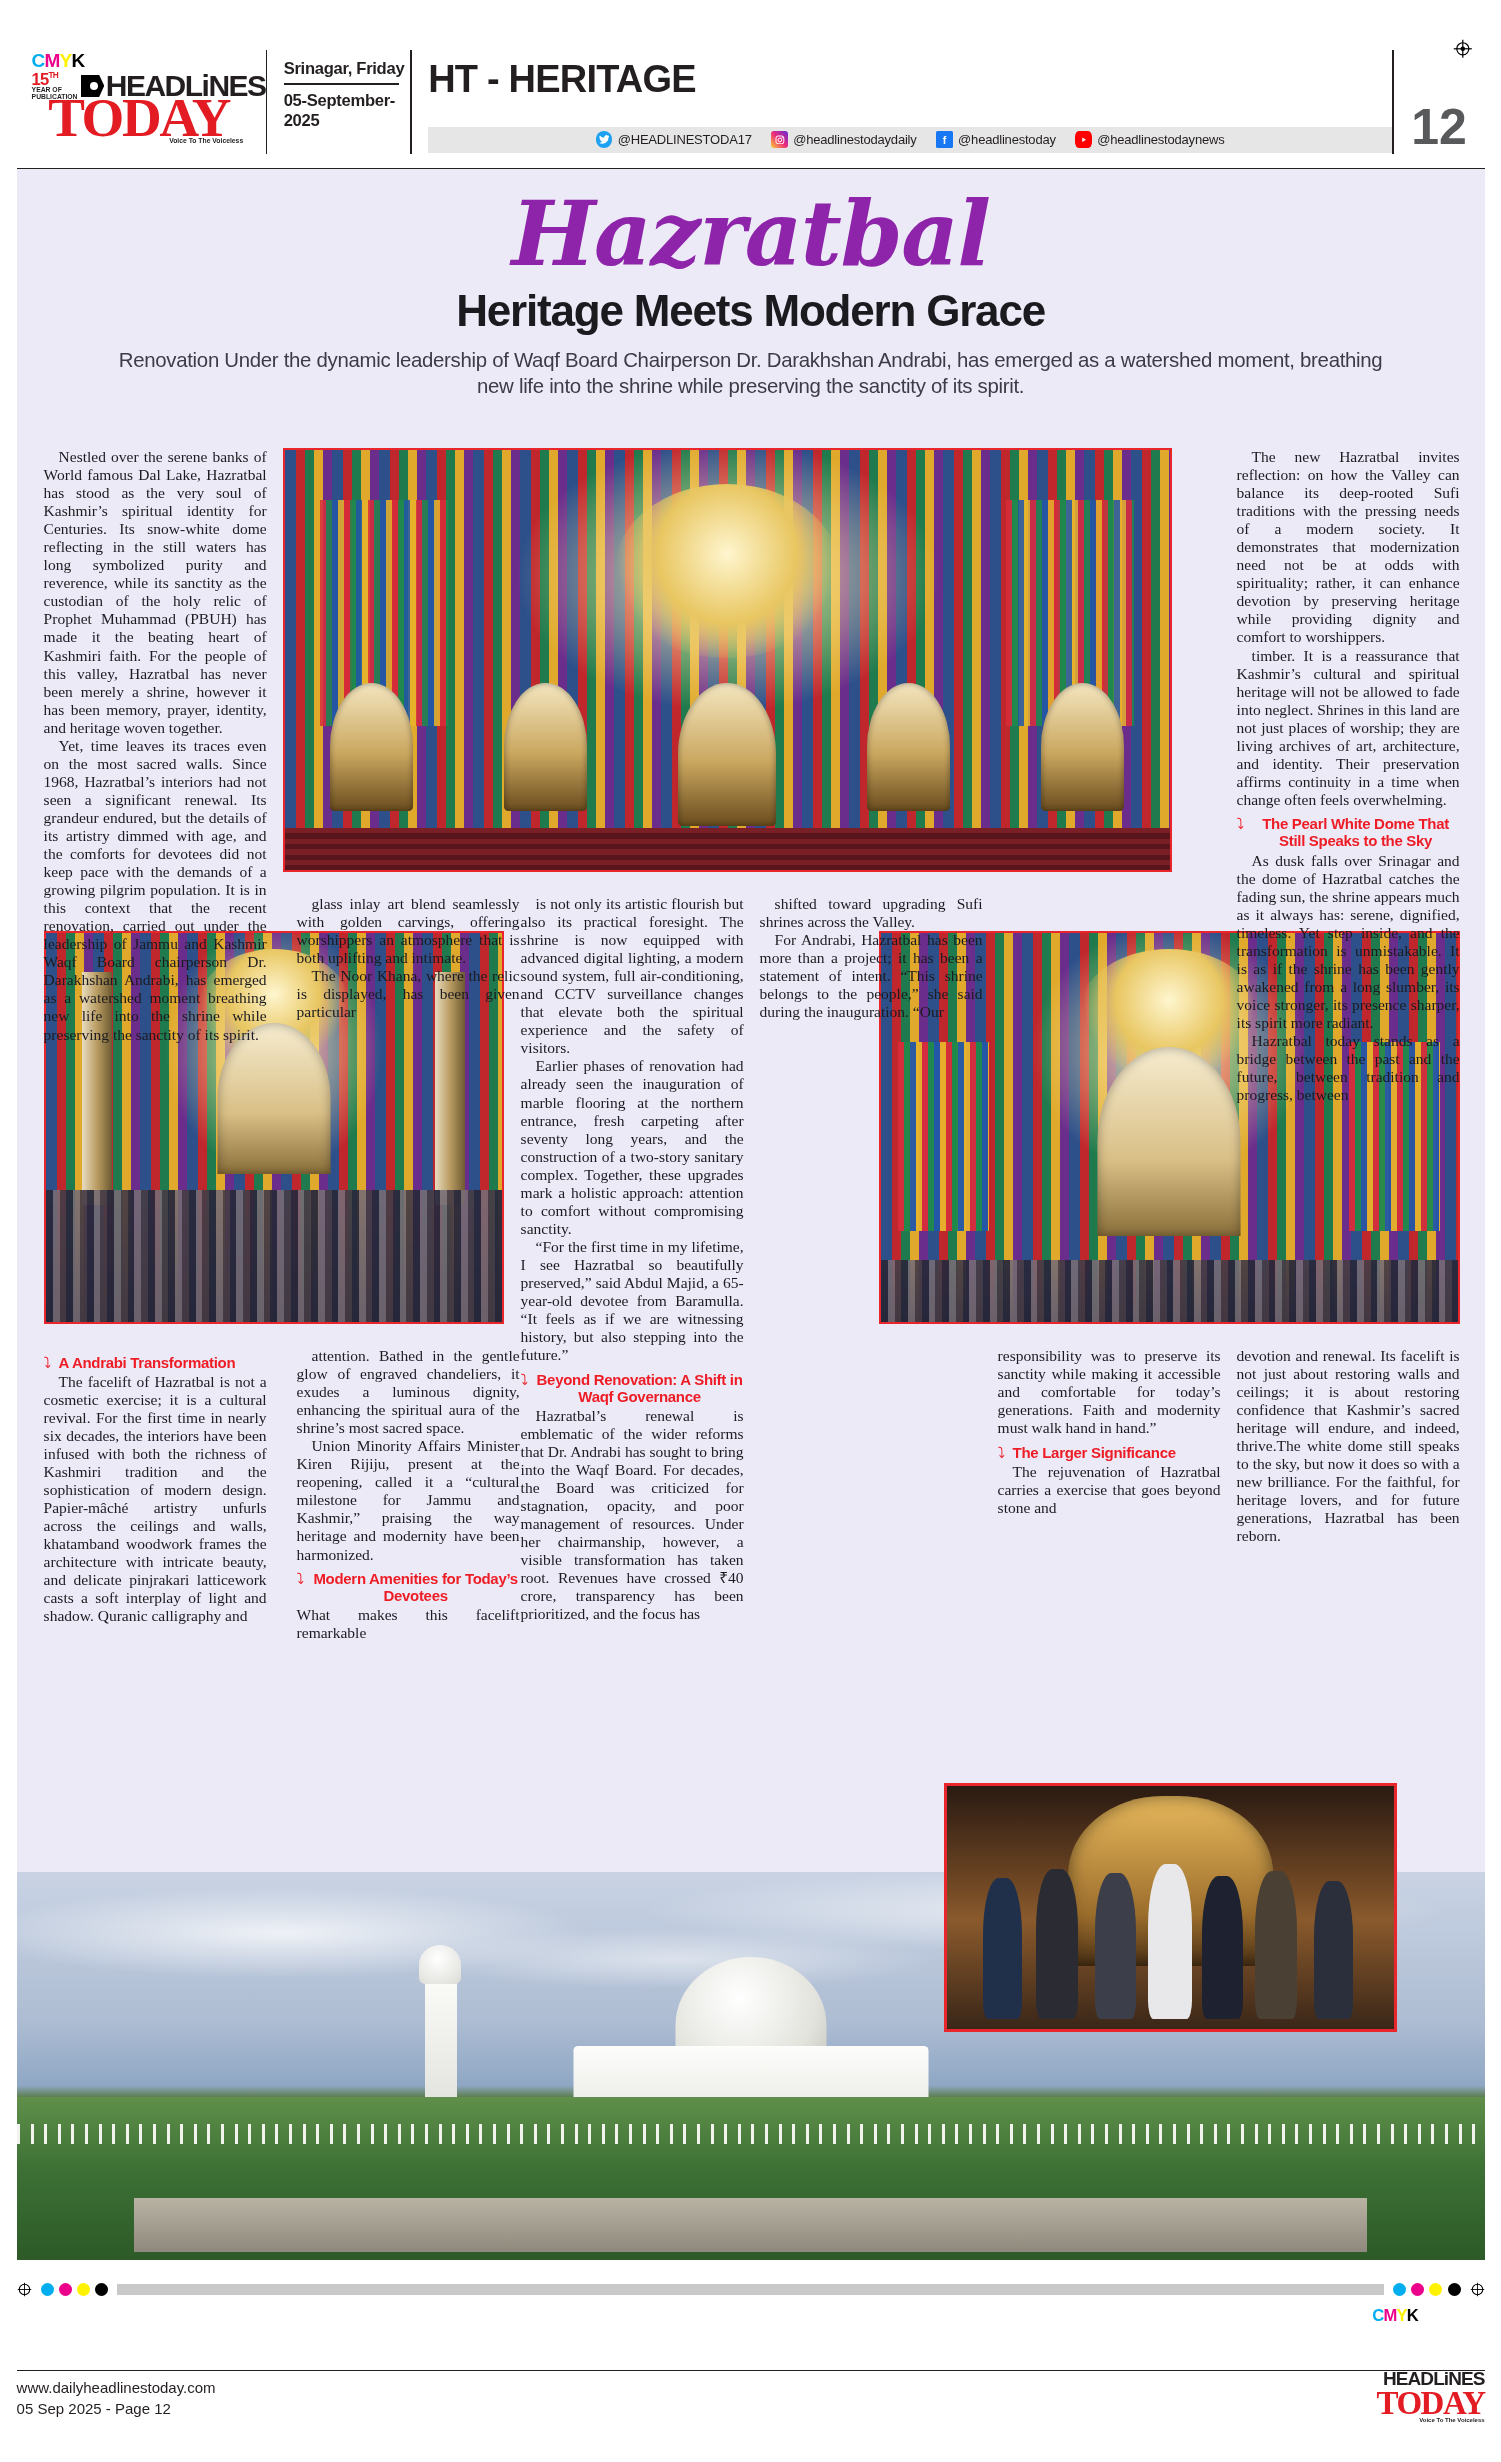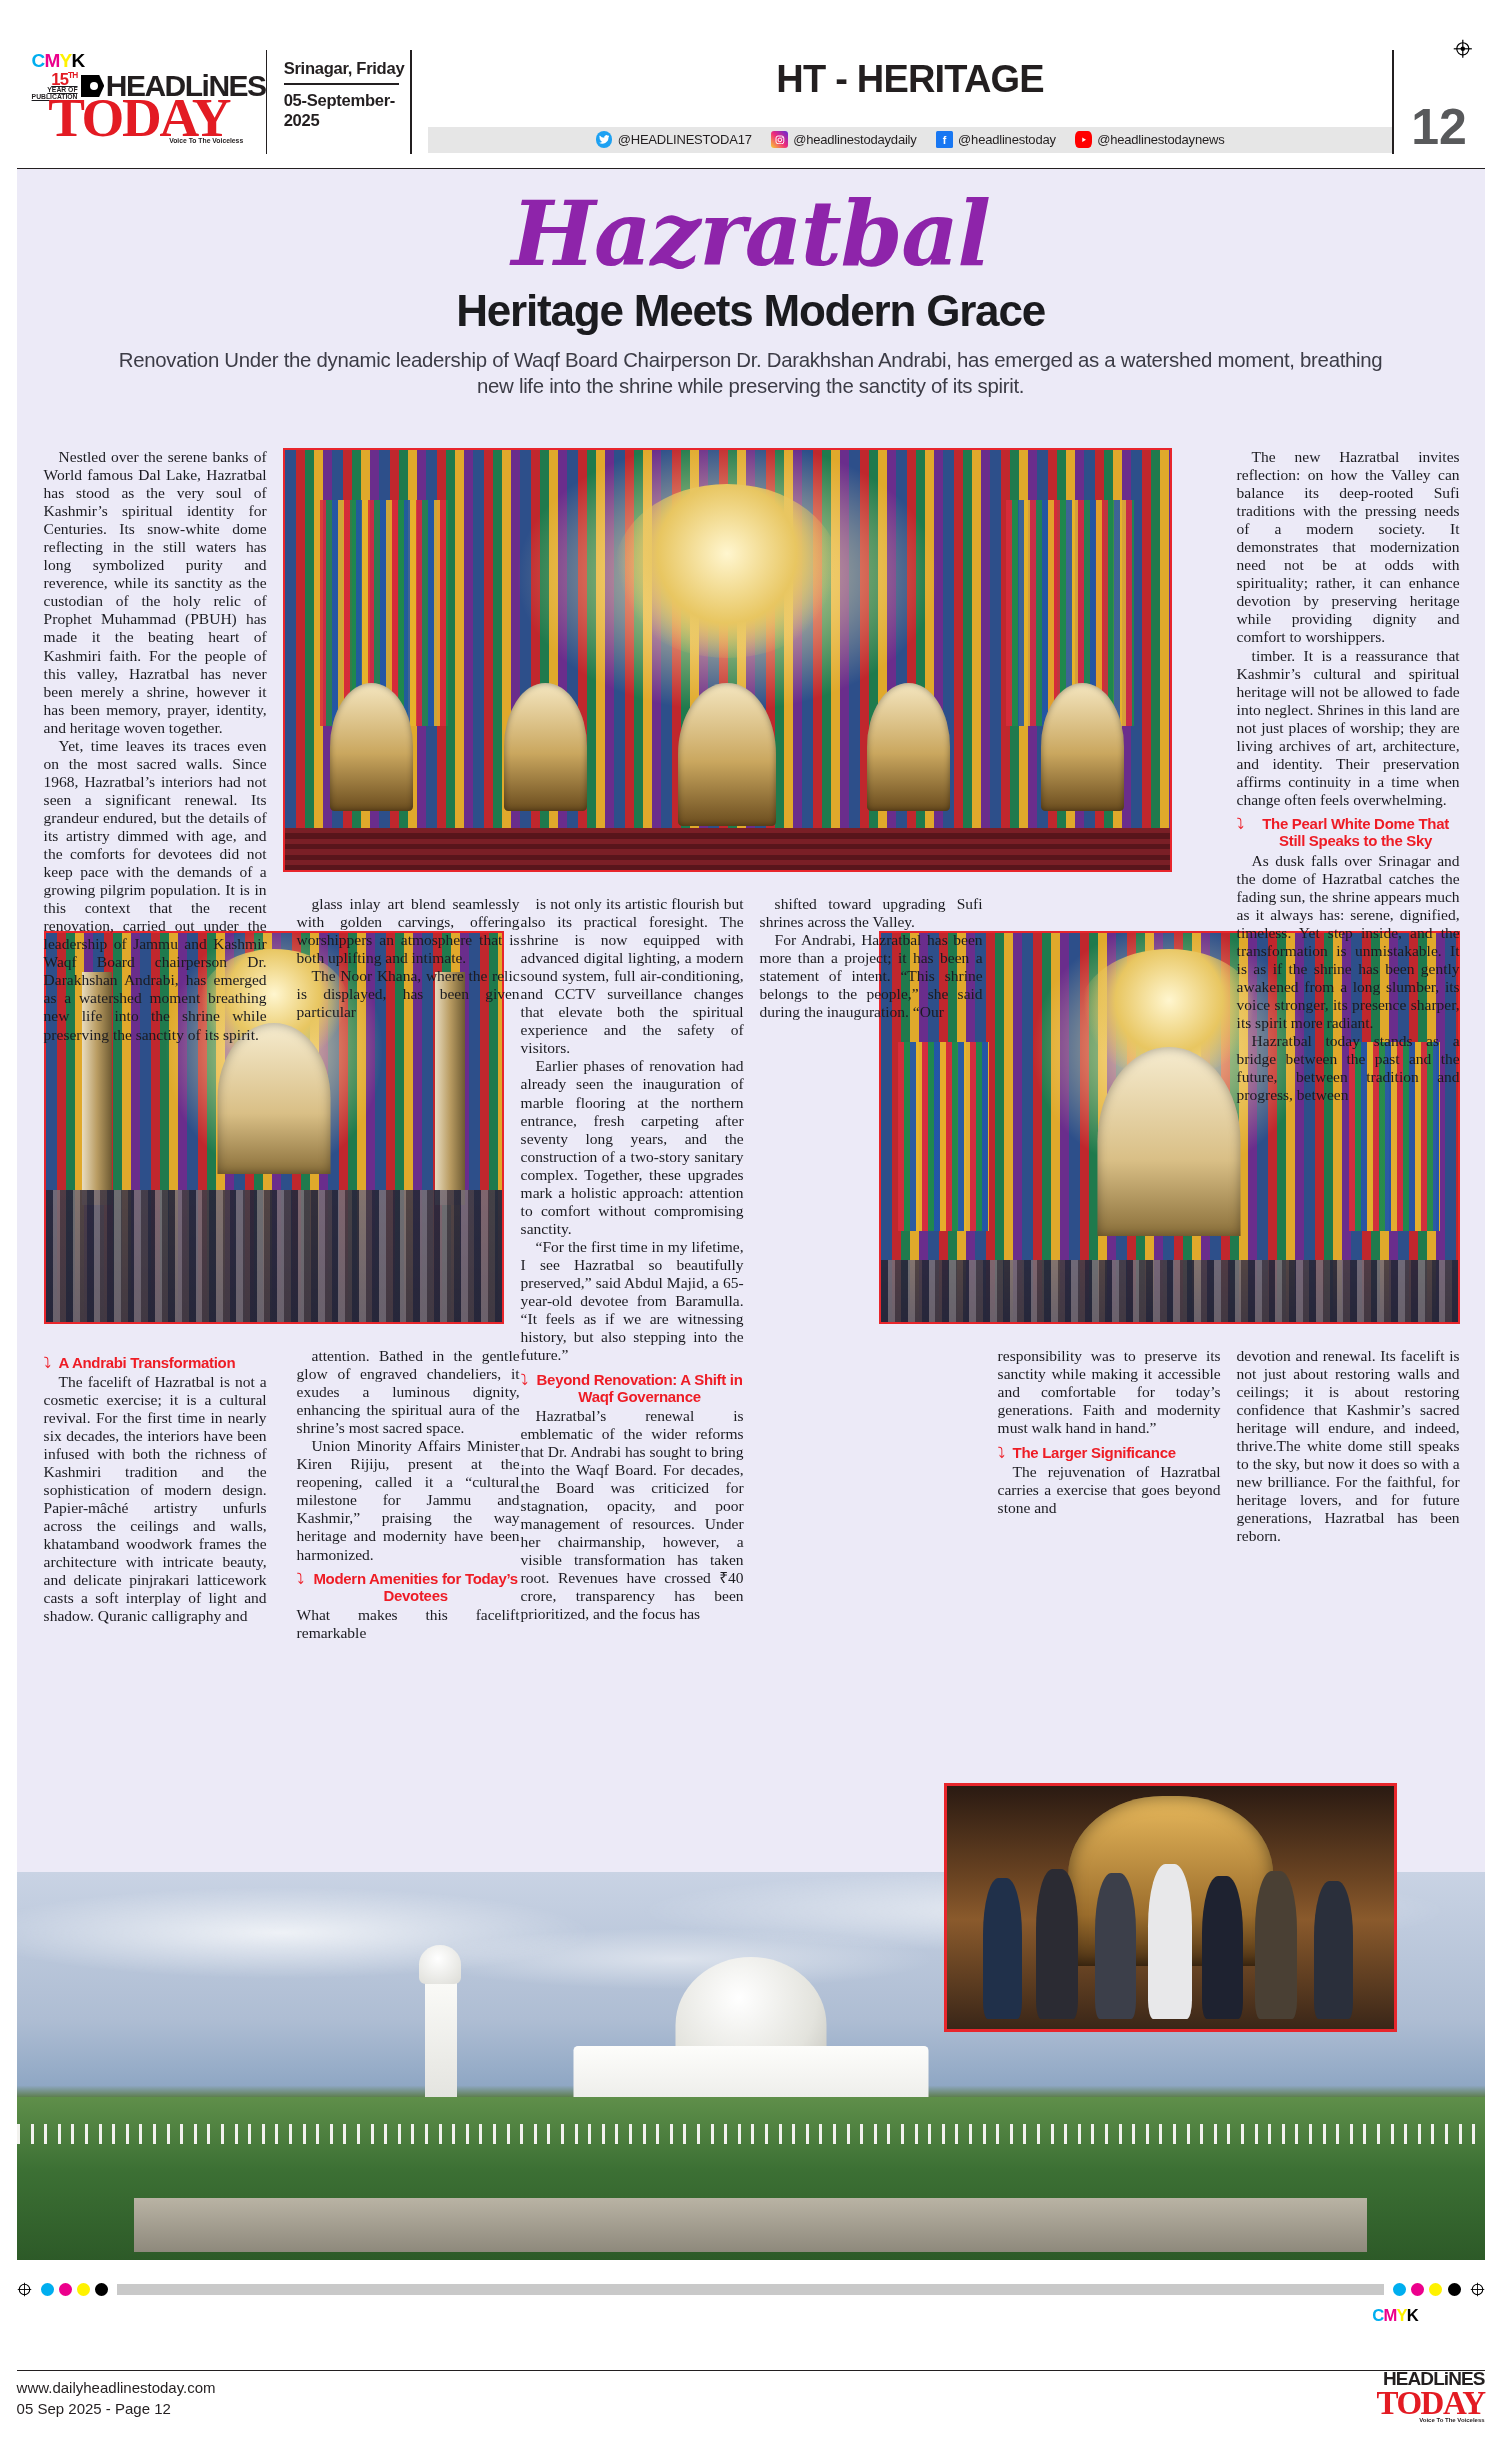--- a/index.html
+++ b/index.html
@@ -35,21 +35,21 @@
     font-weight:bold; font-size:19px; letter-spacing:-0.8px;
     line-height:1; margin-bottom:1.5px;
   }
   .cmyk span.c { color:#00aeef; }
   .cmyk span.m { color:#ec008c; }
   .cmyk span.y { color:#fff200; }
   .cmyk span.k { color:#000000; }
 
   .logo-row { display:flex; align-items:center; }
   .anniv {
-    text-align:right; line-height:0.95; margin-right:1.5px;text-decoration:underline;
+    text-align:left; line-height:0.95; margin-right:1.5px;
   }
   .anniv .yr {
     font-family:"Liberation Sans", sans-serif; font-weight:bold;
     font-size:16.6px; color:#e31b23; letter-spacing:-0.8px;
   }
   .anniv .yr sup { font-size:8.3px; }
   .anniv .of {
     font-family:"Liberation Sans", sans-serif; font-weight:bold;
     font-size:6.8px; color:#231f20; letter-spacing:0px;
   }
@@ -86,21 +86,21 @@
   .dateblock .city, .dateblock .date {
     font-family:"Liberation Sans", sans-serif; font-weight:bold;
     font-size:16.6px; color:#231f20; letter-spacing:-0.3px;
   }
   .dateblock .rule { height:2.3px; background:#231f20; margin:4.5px 0 6px 0; width:115px; }
 
   .center-head { flex:1; position:relative; padding-left:16.6px; }
   .ht-heritage {
     font-family:"Liberation Sans", sans-serif; font-weight:bold;
     font-size:38px; letter-spacing:-0.8px; color:#231f20;
-    text-align:center; margin-top:15px; line-height:1;
+    text-align:left; margin-top:15px; line-height:1;
   }
   .social-strip {
     position:absolute; left:16.6px; right:0; bottom:1.5px; height:26px;
     background:#e6e6e6; display:flex; align-items:center;
     justify-content:center; gap:19.6px; padding:0 7.5px;
   }
   .soc { display:flex; align-items:center; gap:5.3px; }
   .soc .glyph {
     width:16.6px; height:16.6px; border-radius:3px; display:flex;
     align-items:center; justify-content:center; color:#fff;

